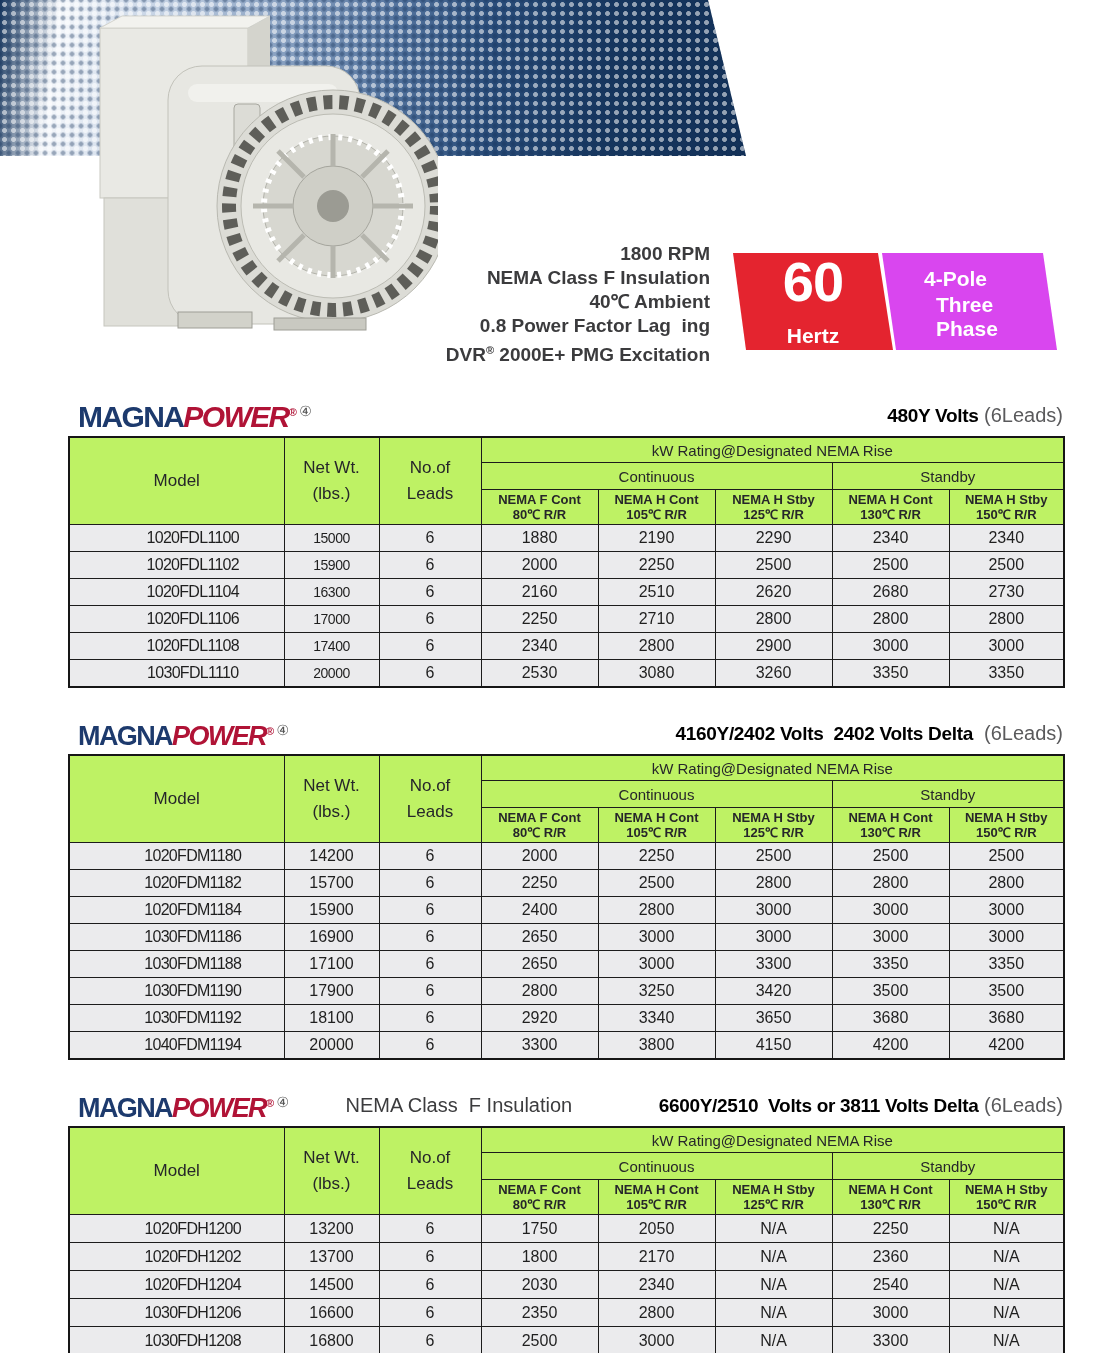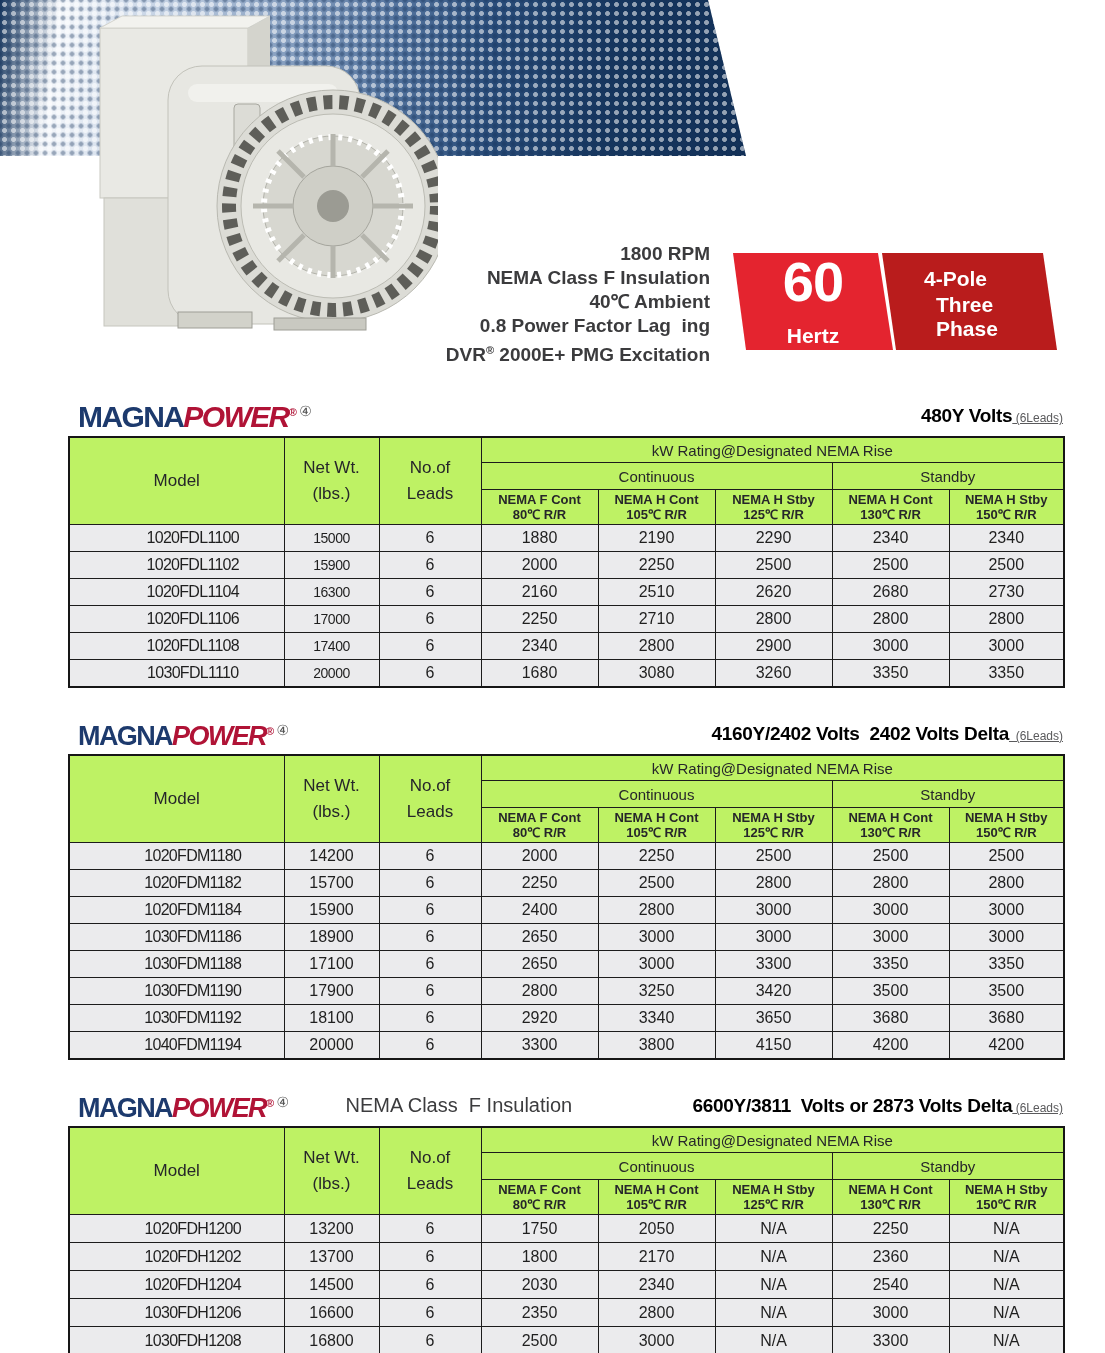--- a/index.html
+++ b/index.html
@@ -21,40 +21,40 @@
     font-size:19px;font-weight:bold;color:#3b3b3d;line-height:24px;}
   .spec-line{white-space:pre;}
   .spec-sup{font-size:11px;vertical-align:super;}
 
   .badge{position:absolute;top:253px;height:97px;color:#fff;font-weight:bold;}
   .badge-red{left:733px;width:160px;background:#e4242f;
     clip-path:polygon(0 0,145px 0,160px 100%,13px 100%);
     display:flex;flex-direction:column;align-items:center;justify-content:center;gap:16px;}
   .badge-red .big{font-size:56px;line-height:52px;letter-spacing:-1px;}
   .badge-red .small{font-size:21px;line-height:24px;}
-  .badge-gray{left:882px;width:175px;background:#b91c1c;
+  .badge-gray{left:882px;width:175px;background:#d946ef;
     clip-path:polygon(0 0,161px 0,175px 100%,14px 100%);
     padding:0;box-sizing:border-box;}
   .badge-gray .l1{margin:14px 0 0 42px;font-size:21px;line-height:24px;}
   .badge-gray .l2{margin:2px 0 0 54px;font-size:21px;line-height:24px;}
 
   
   .table-block{width:995px;margin:22px 0 0 68px;}
   .table-block.first{margin-top:14px;}
   .brand-row{display:flex;align-items:flex-end;height:40px;margin-bottom:4px;}
   .logo{font-size:30px;font-weight:bold;letter-spacing:-1.6px;line-height:1;padding-left:10px;white-space:nowrap;}
   .table-block.small .logo{font-size:27px;}
   .logo-magna{color:#1d3a6d;}
   .logo-power{color:#b01336;font-style:italic;}
   .logo-reg{color:#b01336;font-size:11px;vertical-align:super;font-style:normal;}
   .logo-cert{color:#555;font-size:14px;vertical-align:super;margin-left:4px;font-weight:normal;}
   .mid-note{margin-left:58px;padding-bottom:5px;font-size:20px;color:#3c3c3e;white-space:pre;}
   .tbl-title{margin-left:auto;padding-bottom:5px;white-space:pre;}
   .title-bold{font-size:19px;font-weight:bold;color:#000000;letter-spacing:-0.3px;}
-  .title-note{font-size:12px;color:#5a5a5c;text-decoration:underline;}
+  .title-note{font-size:20px;color:#5a5a5c;}
 
   table{width:995px;border-collapse:collapse;table-layout:fixed;
     border:2px solid #161616;}
   th,td{border:1.5px solid #1c1c1c;padding:0;text-align:center;vertical-align:middle;}
   thead th{background:#bef264;color:#26262a;font-weight:normal;}
   .hr1 th{height:24px;font-size:15px;}
   .hr2 th{height:26px;font-size:15px;}
   .hr3 th{height:34px;font-size:13px;font-weight:bold;line-height:15px;}
   th.model-h{font-size:17px;}
   th.netwt-h,th.leads-h{font-size:17px;line-height:26px;}
@@ -225,21 +225,21 @@
           <td class="col3">2340</td>
           <td class="col4">2800</td>
           <td class="col5">2900</td>
           <td class="col6">3000</td>
           <td class="col7">3000</td>
         </tr>
         <tr>
           <td class="col0">1030FDL1110</td>
           <td class="col1">20000</td>
           <td class="col2">6</td>
-          <td class="col3">1680</td>
+          <td class="col3">2530</td>
           <td class="col4">3080</td>
           <td class="col5">3260</td>
           <td class="col6">3350</td>
           <td class="col7">3350</td>
         </tr>
       </tbody>
   </table>
 </div>
 
 <div class="table-block small">
@@ -324,21 +324,21 @@
           <td class="col1">15900</td>
           <td class="col2">6</td>
           <td class="col3">2400</td>
           <td class="col4">2800</td>
           <td class="col5">3000</td>
           <td class="col6">3000</td>
           <td class="col7">3000</td>
         </tr>
         <tr>
           <td class="col0">1030FDM1186</td>
-          <td class="col1">18900</td>
+          <td class="col1">16900</td>
           <td class="col2">6</td>
           <td class="col3">2650</td>
           <td class="col4">3000</td>
           <td class="col5">3000</td>
           <td class="col6">3000</td>
           <td class="col7">3000</td>
         </tr>
         <tr>
           <td class="col0">1030FDM1188</td>
           <td class="col1">17100</td>
@@ -380,21 +380,21 @@
           <td class="col7">4200</td>
         </tr>
       </tbody>
   </table>
 </div>
 
 <div class="table-block small t3">
   <div class="brand-row">
     <div class="logo"><span class="logo-magna">MAGNA</span><span class="logo-power">POWER</span><span class="logo-reg">®</span><span class="logo-cert">④</span></div>
     <div class="mid-note">NEMA Class  F Insulation</div>
-    <div class="tbl-title"><span class="title-bold">6600Y/3811  Volts or 2873 Volts Delta</span><span class="title-note"> (6Leads)</span></div>
+    <div class="tbl-title"><span class="title-bold">6600Y/2510  Volts or 3811 Volts Delta</span><span class="title-note"> (6Leads)</span></div>
   </div>
   <table id="tbl2">
     <colgroup>
         <col style="width:215px">
         <col style="width:95px">
         <col style="width:102px">
         <col style="width:117px">
         <col style="width:117px">
         <col style="width:117px">
         <col style="width:117px">

